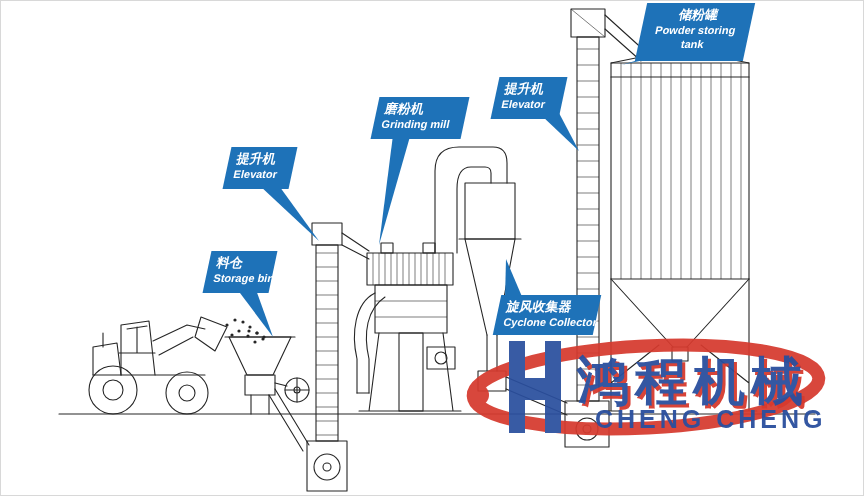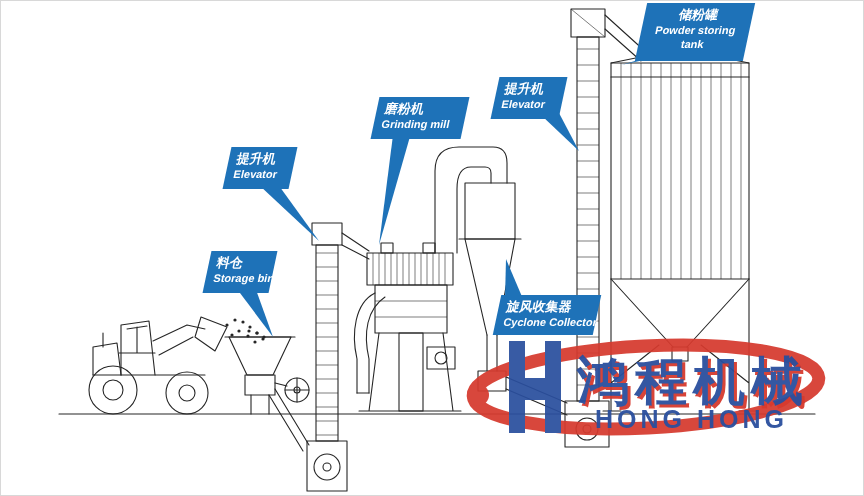--- a/index.html
+++ b/index.html
@@ -197,15 +197,15 @@
     <div class="zh">提升机</div>
     <div class="en">Elevator</div>
   </div>
 
   <div class="callout center wrap" style="left:640px;top:2px;width:108px;height:58px">
     <div class="zh">储粉罐</div>
     <div class="en">Powder storing tank</div>
   </div>
 
   <div class="wm-zh">鸿程机械</div>
-  <div class="wm-en">HONG HONG</div>
+  <div class="wm-en">CHENG CHENG</div>
 
 </div>
 
 </body></html>

